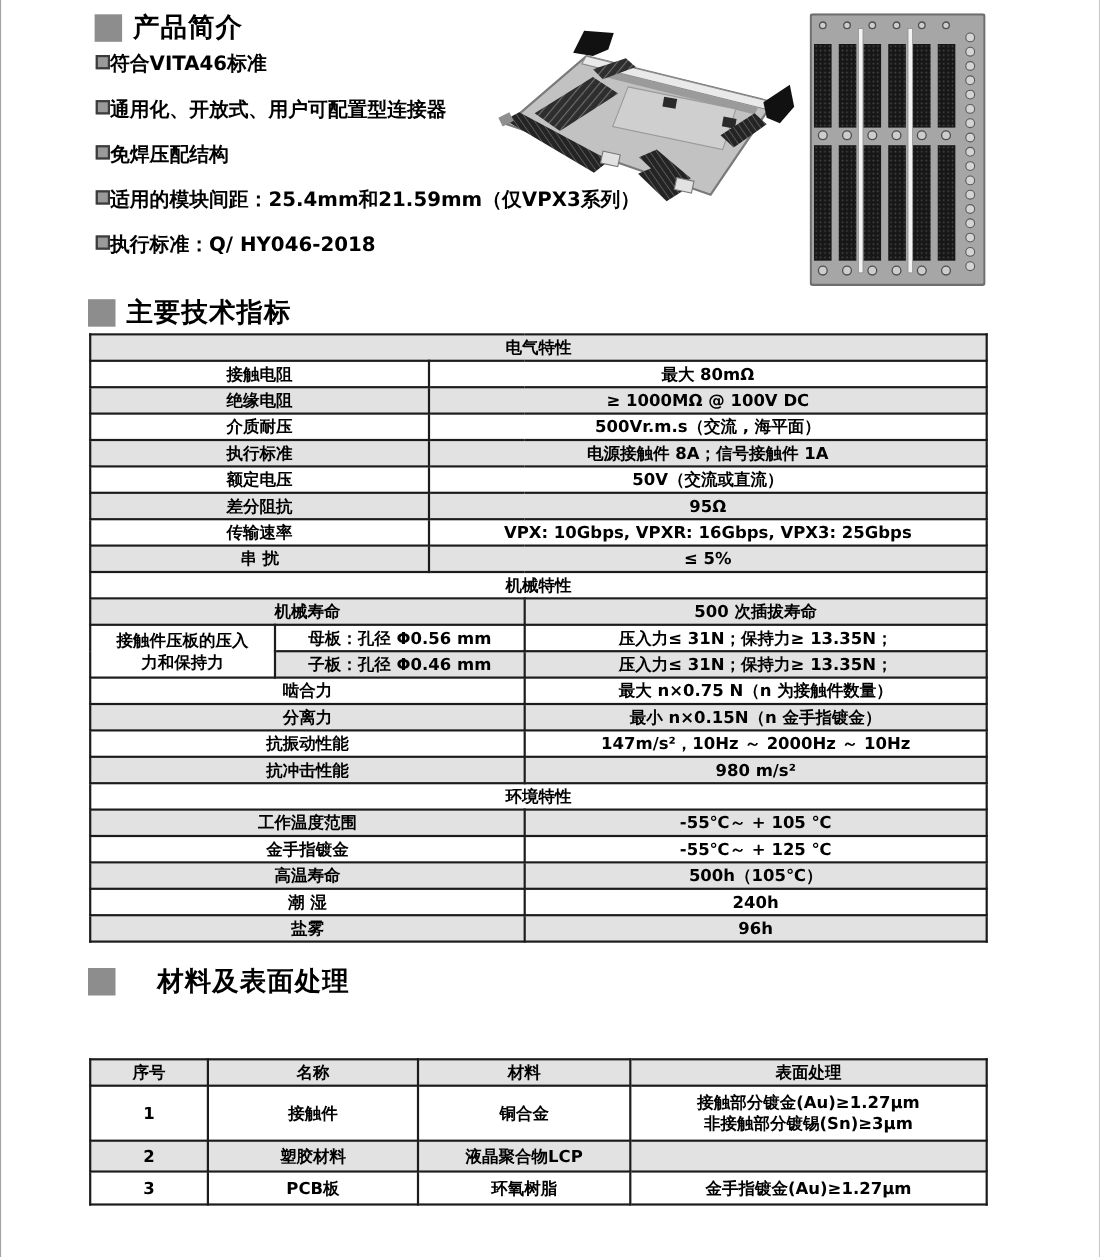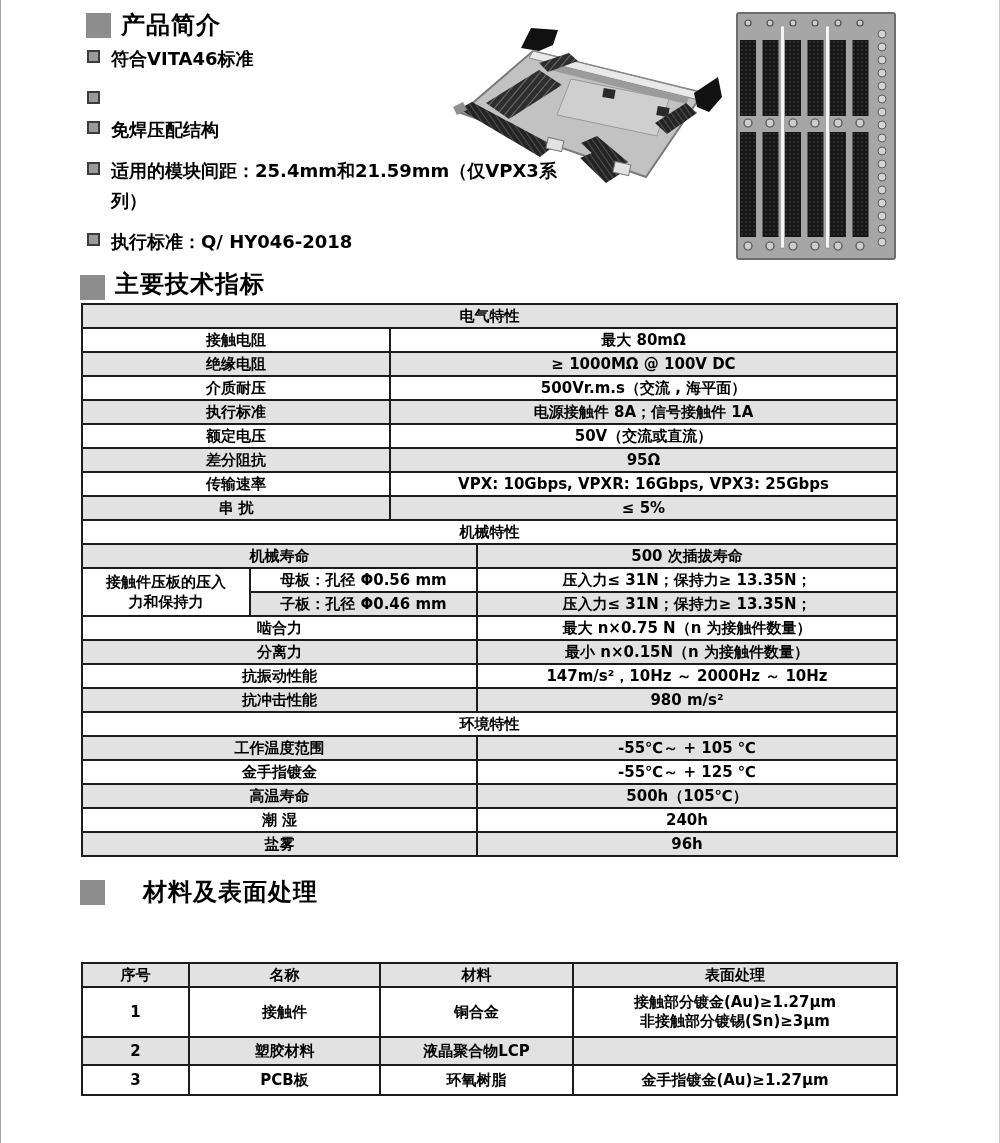--- a/index.html
+++ b/index.html
@@ -9,21 +9,21 @@
     position:relative; width:1000px; height:1143px; background:#fff;
     border-left:1px solid #a3a3a3; border-right:1px solid #c9c9c9;
     overflow:hidden;
   }
   
   .sec-heading { position:absolute; display:flex; align-items:center; gap:10px; }
   .sec-square { width:25px; height:25px; background:#8d8d8d; flex:0 0 auto; }
   .sec-title  { font-size:24px; font-weight:bold; letter-spacing:1px; white-space:nowrap; }
   
   .bullets { position:absolute; left:86px; top:44px; width:500px; }
-  .bullet-row { display:flex; align-items:flex-start; gap:11px; margin-bottom:11px; }
+  .bullet-row { display:flex; align-items:flex-start; margin-bottom:11px; }
   .bullet-square { width:13px; height:13px; background:#9a9a9a; border:2px solid #3c3c3c; margin-top:6px; flex:0 0 auto; }
   .bullet-text { font-size:18px; font-weight:bold; line-height:30px; white-space:pre-line; }
   
   .photo { position:absolute; }
   
   table { border-collapse:collapse; table-layout:fixed; width:815px; }
   .spec-table { position:absolute; left:80px; top:303px; }
   .mat-table  { position:absolute; left:80px; top:962px; }
   td, th {
     border:2px solid #1c1c1c; font-size:15px; font-weight:bold;
@@ -52,20 +52,21 @@
     <span class="sec-title">产品简介</span>
   </div>
 
   <div class="bullets">
     <div class="bullet-row">
       <span class="bullet-square"></span>
       <span class="bullet-text">符合VITA46标准</span>
     </div>
     <div class="bullet-row">
       <span class="bullet-square"></span>
+      <span class="bullet-text">通用化、开放式、用户可配置型连接器</span>
     </div>
     <div class="bullet-row">
       <span class="bullet-square"></span>
       <span class="bullet-text">免焊压配结构</span>
     </div>
     <div class="bullet-row">
       <span class="bullet-square"></span>
       <span class="bullet-text">适用的模块间距：25.4mm和21.59mm（仅VPX3系列）</span>
     </div>
     <div class="bullet-row">
@@ -183,21 +184,21 @@
         <circle cx="146" cy="152" r="4"></circle>
         <circle cx="146" cy="165" r="4"></circle>
       <circle cx="146" cy="178" r="4"></circle>
         <circle cx="146" cy="191" r="4"></circle>
         <circle cx="146" cy="204" r="4"></circle>
       <circle cx="146" cy="217" r="4"></circle>
         <circle cx="146" cy="230" r="4"></circle>
     </g>
   </svg>
 
-  <div class="sec-heading" style="left:79px; top:268px;align-items:flex-end;">
+  <div class="sec-heading" style="left:79px; top:268px;">
     <span class="sec-square"></span>
     <span class="sec-title">主要技术指标</span>
   </div>
 
   <table class="spec-table">
     <colgroup>
         <col style="width:168px">
         <col style="width:140px">
         <col style="width:87px">
         <col style="width:420px">
@@ -255,21 +256,21 @@
     <tr class="gray">
       <td colspan="2">子板：孔径 Φ0.46 mm</td>
       <td>压入力≤ 31N；保持力≥ 13.35N；</td>
     </tr>
     <tr class="white">
           <td colspan="3">啮合力</td>
           <td>最大 n×0.75 N（n 为接触件数量）</td>
         </tr>
     <tr class="gray">
           <td colspan="3">分离力</td>
-          <td>最小 n×0.15N（n 为接触件数量）</td>
+          <td>最小 n×0.15N（n 金手指镀金）</td>
         </tr>
     <tr class="white">
           <td colspan="3">抗振动性能</td>
           <td>147m/s²，10Hz ～ 2000Hz ～ 10Hz</td>
         </tr>
     <tr class="gray">
           <td colspan="3">抗冲击性能</td>
           <td>980 m/s²</td>
         </tr>
 

